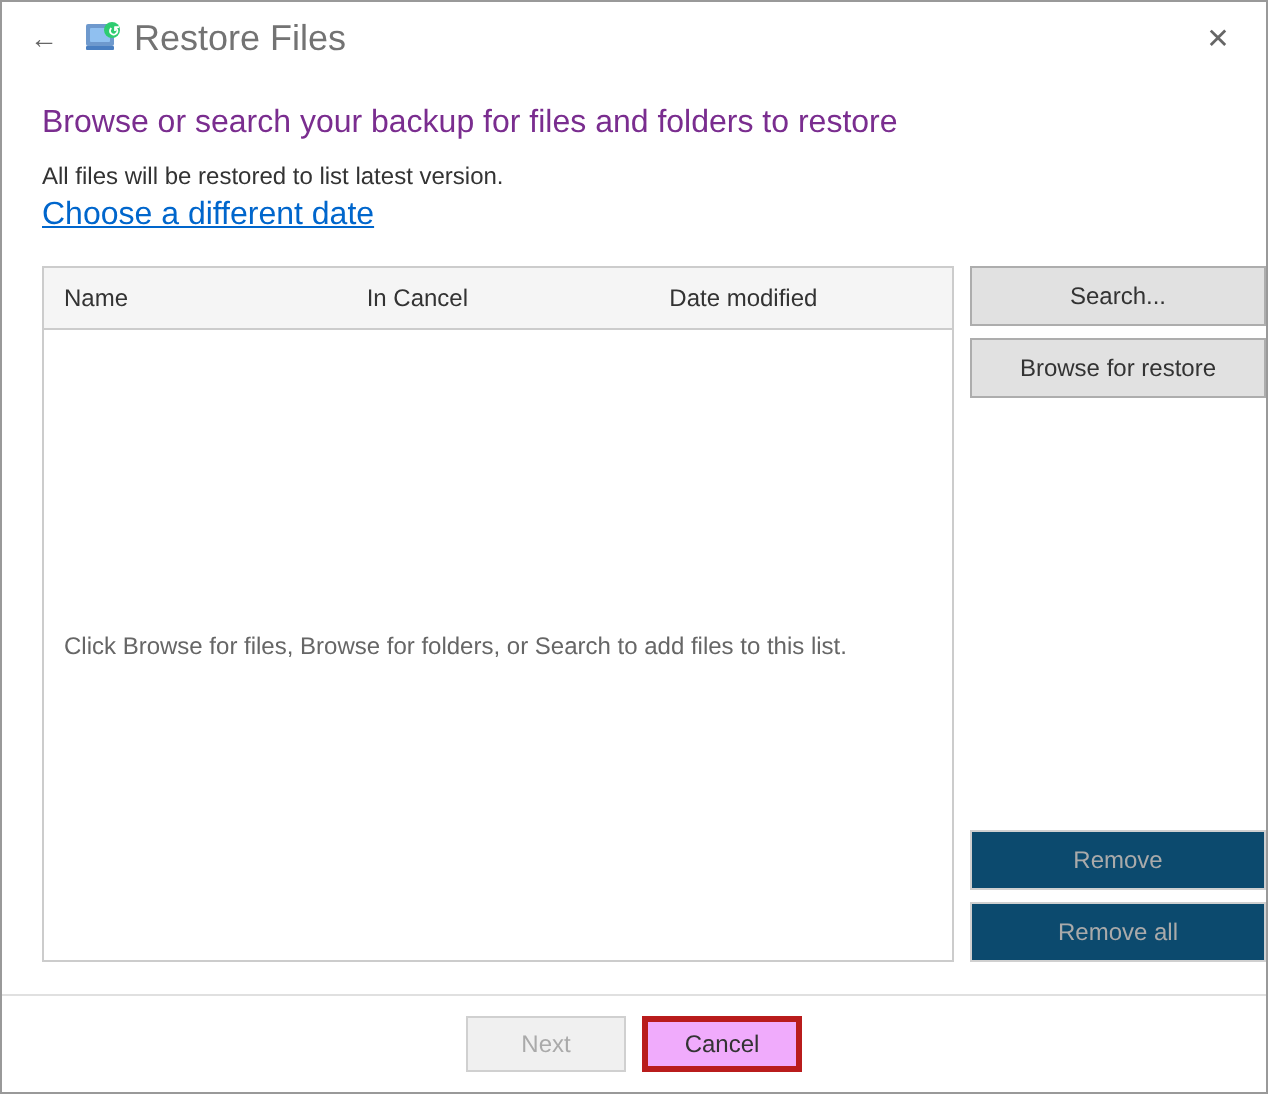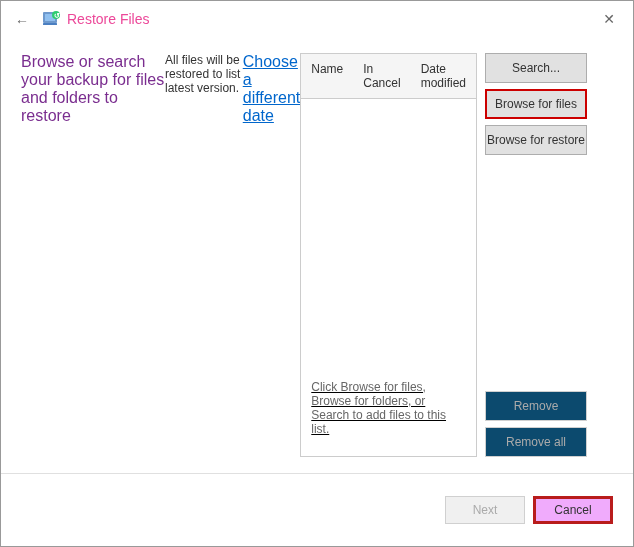--- a/index.html
+++ b/index.html
@@ -40,40 +40,40 @@
       color: #666;
       font-size: 14px;
       cursor: pointer;
       padding: 2px 6px;
     }
     .window-icon {
       width: 20px;
       height: 20px;
     }
     .title-text {
-      font-size: 14px;
-      color: #ec4899;
+      font-size: 18px;
+      color: #737373;
     }
     .close-btn {
       width: 24px;
       height: 24px;
       display: flex;
       align-items: center;
       justify-content: center;
       cursor: pointer;
       font-size: 14px;
       color: #666;
       border: none;
       background: none;
     }
     .content {
       flex: 1;
       padding: 16px 20px 16px 20px;
       display: flex;
-      flex-direction: row;
+      flex-direction: column;
     }
     .page-heading {
       color: #7a2d8f;
       font-size: 16px;
       font-weight: 400;
       margin-bottom: 10px;
     }
     .info-text {
       font-size: 12px;
       color: #333;
@@ -112,37 +112,36 @@
       color: #333;
       font-weight: 400;
     }
     .table-header-cell:first-child { flex: 2; }
     .table-header-cell:nth-child(2) { flex: 2; }
     .table-header-cell:nth-child(3) { flex: 2; }
     .table-body {
       flex: 1;
       padding: 20px 10px;
       display: flex;
-      align-items: flex-end;
+      align-items: center;
       justify-content: flex-start;
-      text-decoration: underline;
     }
     .empty-message {
       font-size: 12px;
       color: #666;
     }
     .right-buttons {
       display: flex;
       flex-direction: column;
       gap: 6px;
       width: 128px;
       padding-top: 0;
     }
     .btn {
-      width: 102px;
+      width: 148px;
       height: 30px;
       background: #e1e1e1;
       border: 1px solid #adadad;
       cursor: pointer;
       font-size: 12px;
       color: #333;
       display: flex;
       align-items: center;
       justify-content: center;
       font-family: 'Segoe UI', Tahoma, Geneva, Verdana, sans-serif;
@@ -156,23 +155,23 @@
       background: #0c4a6e;
       color: #aaa;
       border: 1px solid #d0d0d0;
       cursor: default;
     }
     .spacer {
       flex: 1;
     }
     .footer {
       display: flex;
-      justify-content: flex-end;
-      align-items: center;
-      padding: 22px 20px;
+      justify-content: center;
+      align-items: center;
+      padding: 10px 20px;
       gap: 8px;
       border-top: 1px solid #e0e0e0;
     }
     .footer-btn {
       width: 80px;
       height: 28px;
       background: #f0abfc;
       border: 3px solid #b91c1c;
       cursor: pointer;
       font-size: 12px;
@@ -220,21 +219,20 @@
           <div class="table-header-cell">In Cancel</div>
           <div class="table-header-cell">Date modified</div>
         </div>
         <div class="table-body">
           <span class="empty-message">Click Browse for files, Browse for folders, or Search to add files to this list.</span>
         </div>
       </div>
 
       <div class="right-buttons">
         <button class="btn">Search...</button>
-        <button class="btn btn-highlighted">Browse for files</button>
         <button class="btn">Browse for restore</button>
         <div class="spacer"></div>
         <button class="btn btn-disabled">Remove</button>
         <button class="btn btn-disabled">Remove all</button>
       </div>
     </div>
   </div>
 
   <div class="footer">
     <button class="footer-btn footer-btn-disabled">Next</button>

